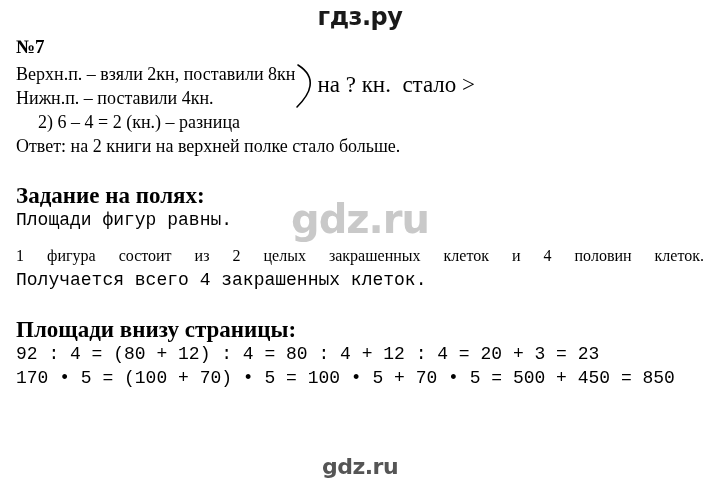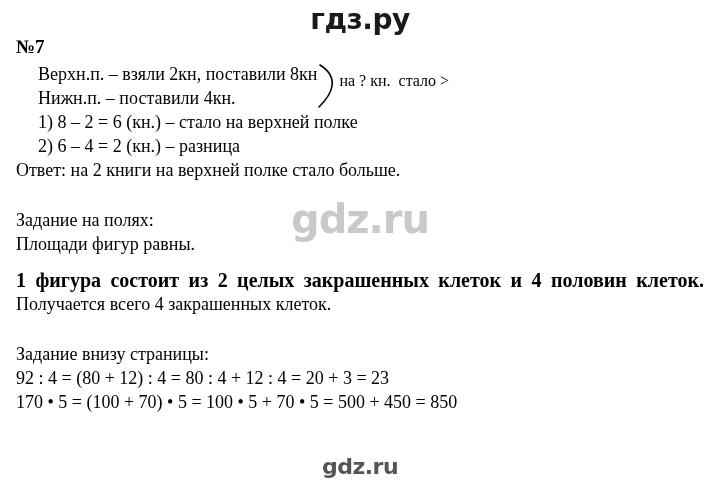--- a/index.html
+++ b/index.html
@@ -22,21 +22,21 @@
   }
 
   
   .logo-top {
     position: absolute;
     left: 0;
     top: 0;
     width: 720px;
     text-align: center;
     font-family: "DejaVu Sans", sans-serif;
-    font-size: 28px;
+    font-size: 24px;
     font-weight: bold;
     letter-spacing: -0.5px;
     color: #1a1a1a;
     padding-top: 3px;
   }
 
   
   .watermark {
     position: absolute;
     left: 0;
@@ -84,21 +84,20 @@
   }
   .line-indent {
     font-size: 18px;
     line-height: 24px;
     padding-left: 22px;
     white-space: pre;
   }
   .cond-block {
     position: relative;
     display: block;
-    margin-left: 22px;
   }
   .cond-rows {
     display: inline-block;
     vertical-align: top;
   }
   .brace-wrap {
     display: inline-block;
     vertical-align: top;
     position: relative;
     width: 22px;
@@ -106,41 +105,41 @@
   }
   .brace-wrap svg {
     position: absolute;
     left: 0;
     top: 0;
   }
   .brace-tail {
     display: inline-block;
     vertical-align: top;
     padding-top: 10px;
-    font-size: 16px;
+    font-size: 23px;
     white-space: pre;
   }
   .section-title {
-    font-size: 18px;
-    font-weight: normal;
+    font-size: 23px;
+    font-weight: bold;
     line-height: 24px;
   }
   .gap-lg { height: 26px; }
   .gap-sm { height: 12px; }
   .justified {
-    font-size: 20px;
+    font-size: 16px;
     line-height: 24px;
     text-align: justify;
     text-align-last: justify;
     width: 688px;
-    font-weight: bold;
   }
   .plain {
     font-size: 18px;
     line-height: 24px;
+    font-family: Liberation Mono, monospace;
   }
 </style>
 </head>
 <body>
 
 <div class="page">
 
   <div class="logo-top">гдз.ру</div>
 
   <div class="content">
@@ -149,37 +148,36 @@
 
     <div class="cond-block">
       <div class="cond-rows">
         <div class="line">Верхн.п. – взяли 2кн, поставили 8кн</div>
         <div class="line">Нижн.п. – поставили 4кн.</div>
       </div><span class="brace-wrap"><svg width="22" height="48" viewBox="0 0 22 48">
             <path d="M3 3 C 14 10, 16 18, 15 24 C 14 31, 9 38, 2 45" fill="none" stroke="#000" stroke-width="1.6" stroke-linecap="round"></path>
           </svg></span><span class="brace-tail">на ? кн.  стало &gt;</span>
     </div>
 
-    <div class="line-indent">1) 8 – 2 = 6 (кн.) – стало на верхней полке</div>
     <div class="line-indent">2) 6 – 4 = 2 (кн.) – разница</div>
     <div class="line">Ответ: на 2 книги на верхней полке стало больше.</div>
 
     <div class="gap-lg"></div>
 
     <div class="section-title">Задание на полях:</div>
     <div class="plain">Площади фигур равны.</div>
 
     <div class="gap-sm"></div>
 
     <div class="justified">1 фигура состоит из 2 целых закрашенных клеток и 4 половин клеток.</div>
     <div class="plain">Получается всего 4 закрашенных клеток.</div>
 
     <div class="gap-lg"></div>
 
-    <div class="section-title">Задание внизу страницы:</div>
+    <div class="section-title">Площади внизу страницы:</div>
     <div class="plain">92 : 4 = (80 + 12) : 4 = 80 : 4 + 12 : 4 = 20 + 3 = 23</div>
     <div class="plain">170 • 5 = (100 + 70) • 5 = 100 • 5 + 70 • 5 = 500 + 450 = 850</div>
 
   </div>
 
   <div class="watermark">gdz.ru</div>
   <div class="logo-bottom">gdz.ru</div>
 
 </div>
 

